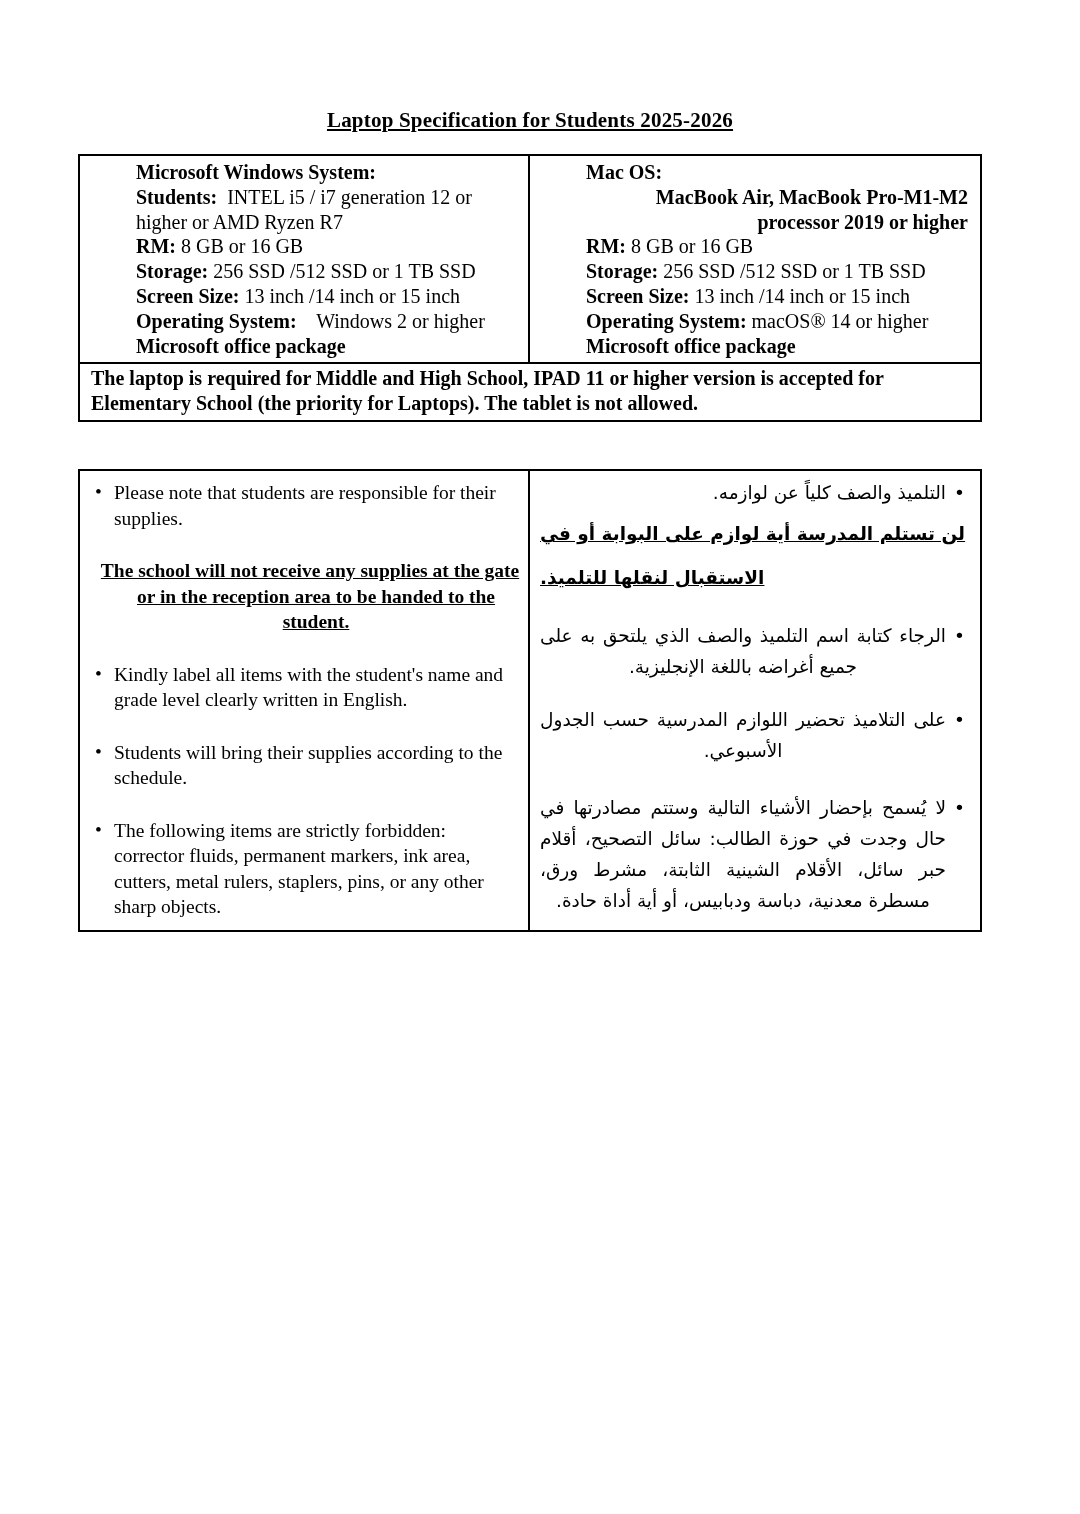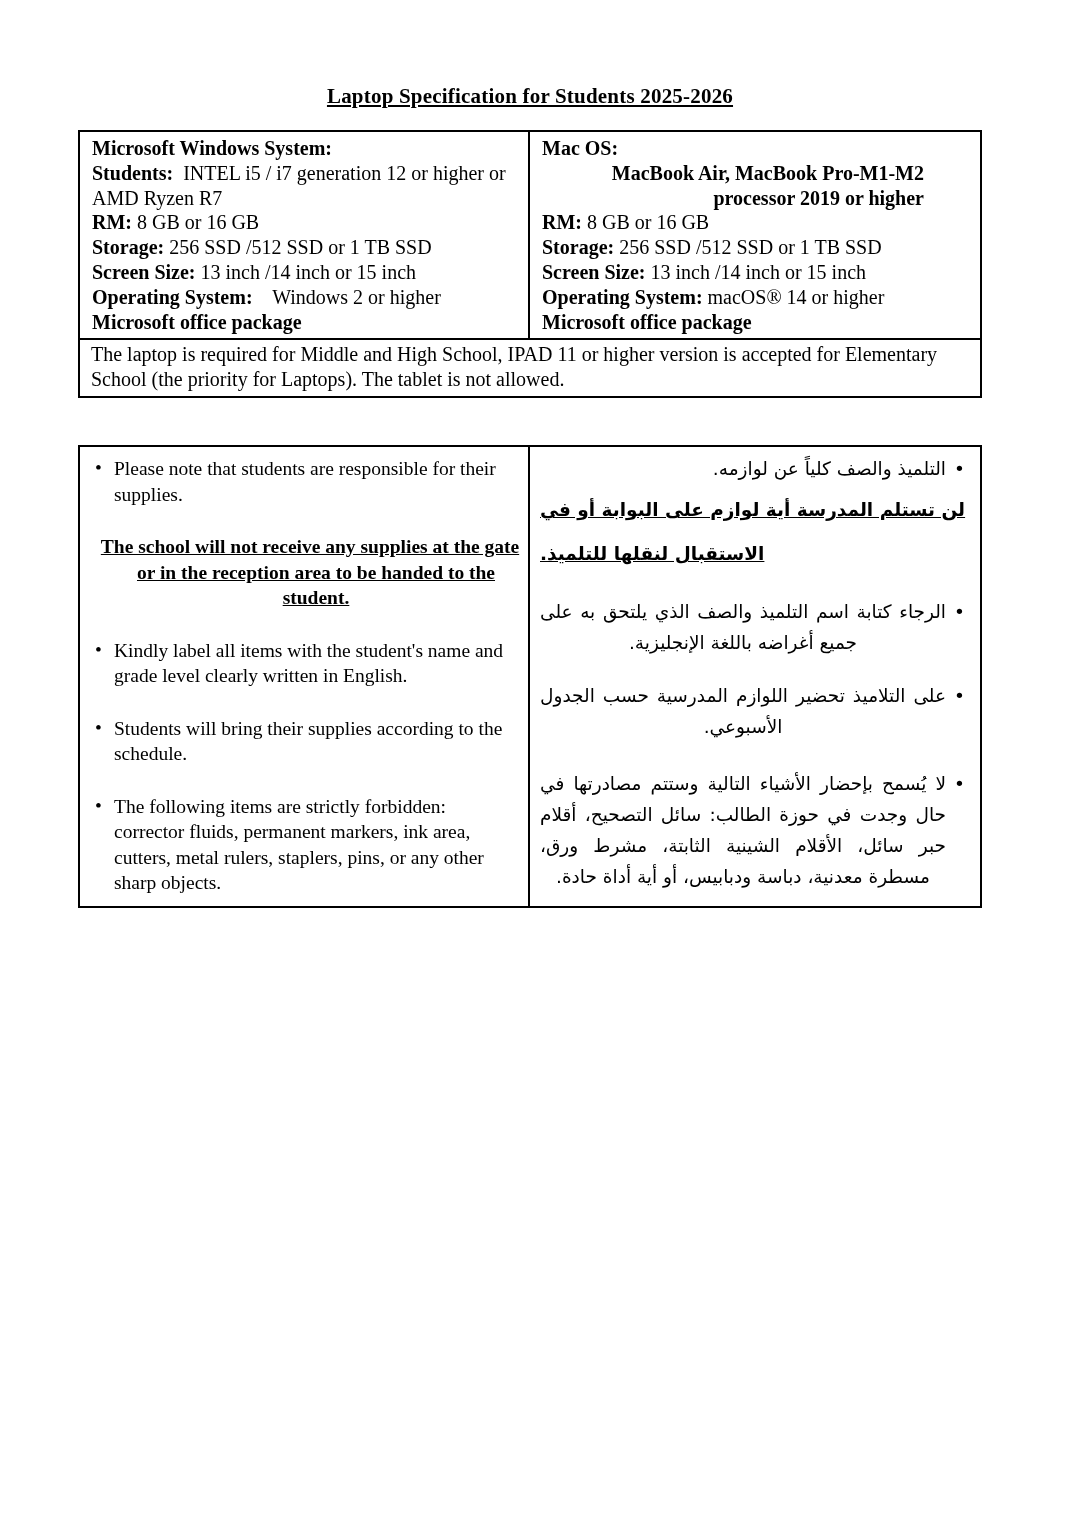--- a/index.html
+++ b/index.html
@@ -10,49 +10,49 @@
     font-family: "Liberation Serif", "DejaVu Serif", serif;
     color: #000;
     overflow: hidden;
   }
   .content {
     position: absolute;
     left: 78px; top: 0;
     width: 904px;
   }
   .doc-title {
-    margin-top: 84px;
+    margin-top: 108px;
     text-align: center;
     font-size: 21px;
     font-weight: bold;
     text-decoration: underline;
     letter-spacing: 0.2px;
   }
   
   .spec-table {
     margin-top: 21px;
     border: 2px solid #000;
   }
   .spec-row { display: flex; }
   .spec-cell {
     width: 50%;
     min-height: 194px;
     padding: 4px 10px 4px 12px;
     font-size: 20px;
     line-height: 24.8px;
   }
   .spec-cell.win { border-right: 2px solid #000; }
-  .spec-line { white-space: pre-wrap; }
+  .spec-line { white-space: pre-wrap; margin-left: 44px; }
   .lbl { font-weight: bold; }
   .constrain { display: block; max-width: 382px; text-align: right; }
   .spec-note {
     border-top: 2px solid #000;
     padding: 2px 0 4px 11px;
     font-size: 20px;
-    font-weight: normal;
+    font-weight: bold;
     line-height: 25px;
   }
   
   .rules-table {
     margin-top: 47px;
     border: 2px solid #000;
     display: flex;
     align-items: stretch;
     min-height: 454px;
   }

